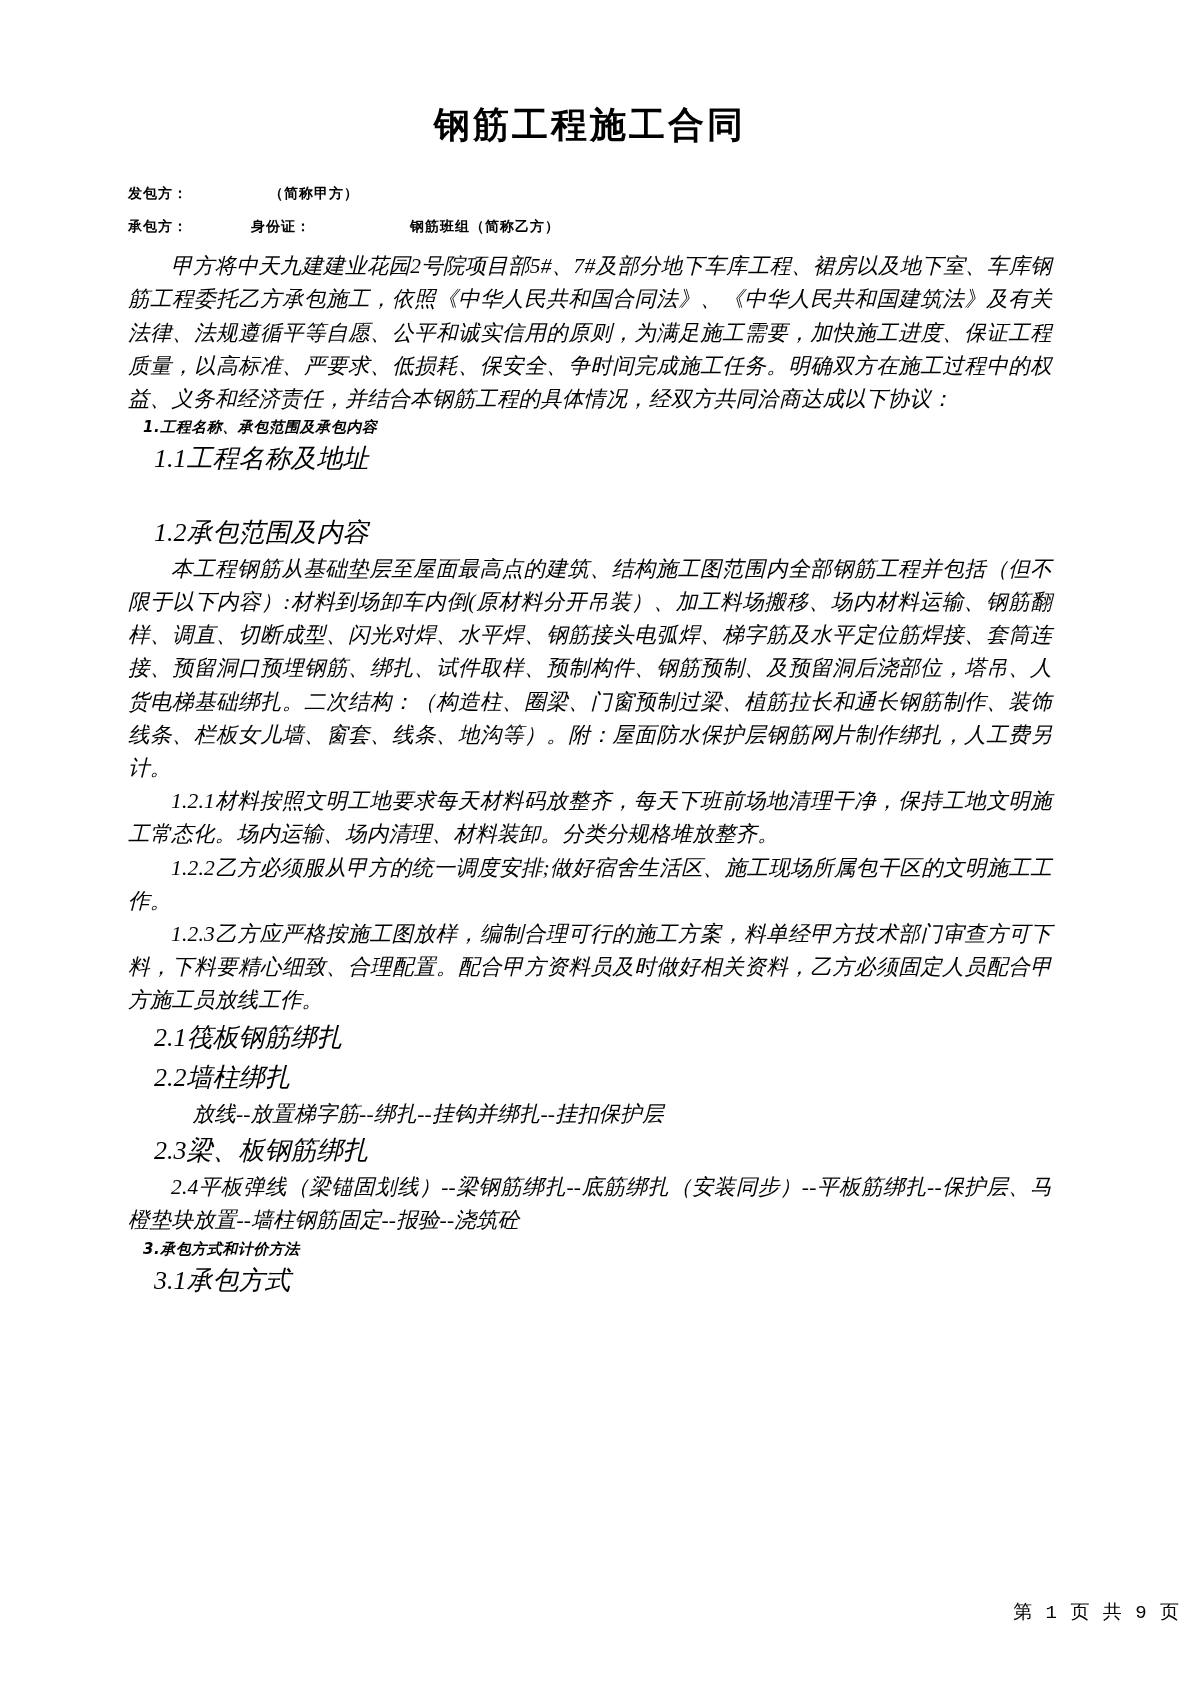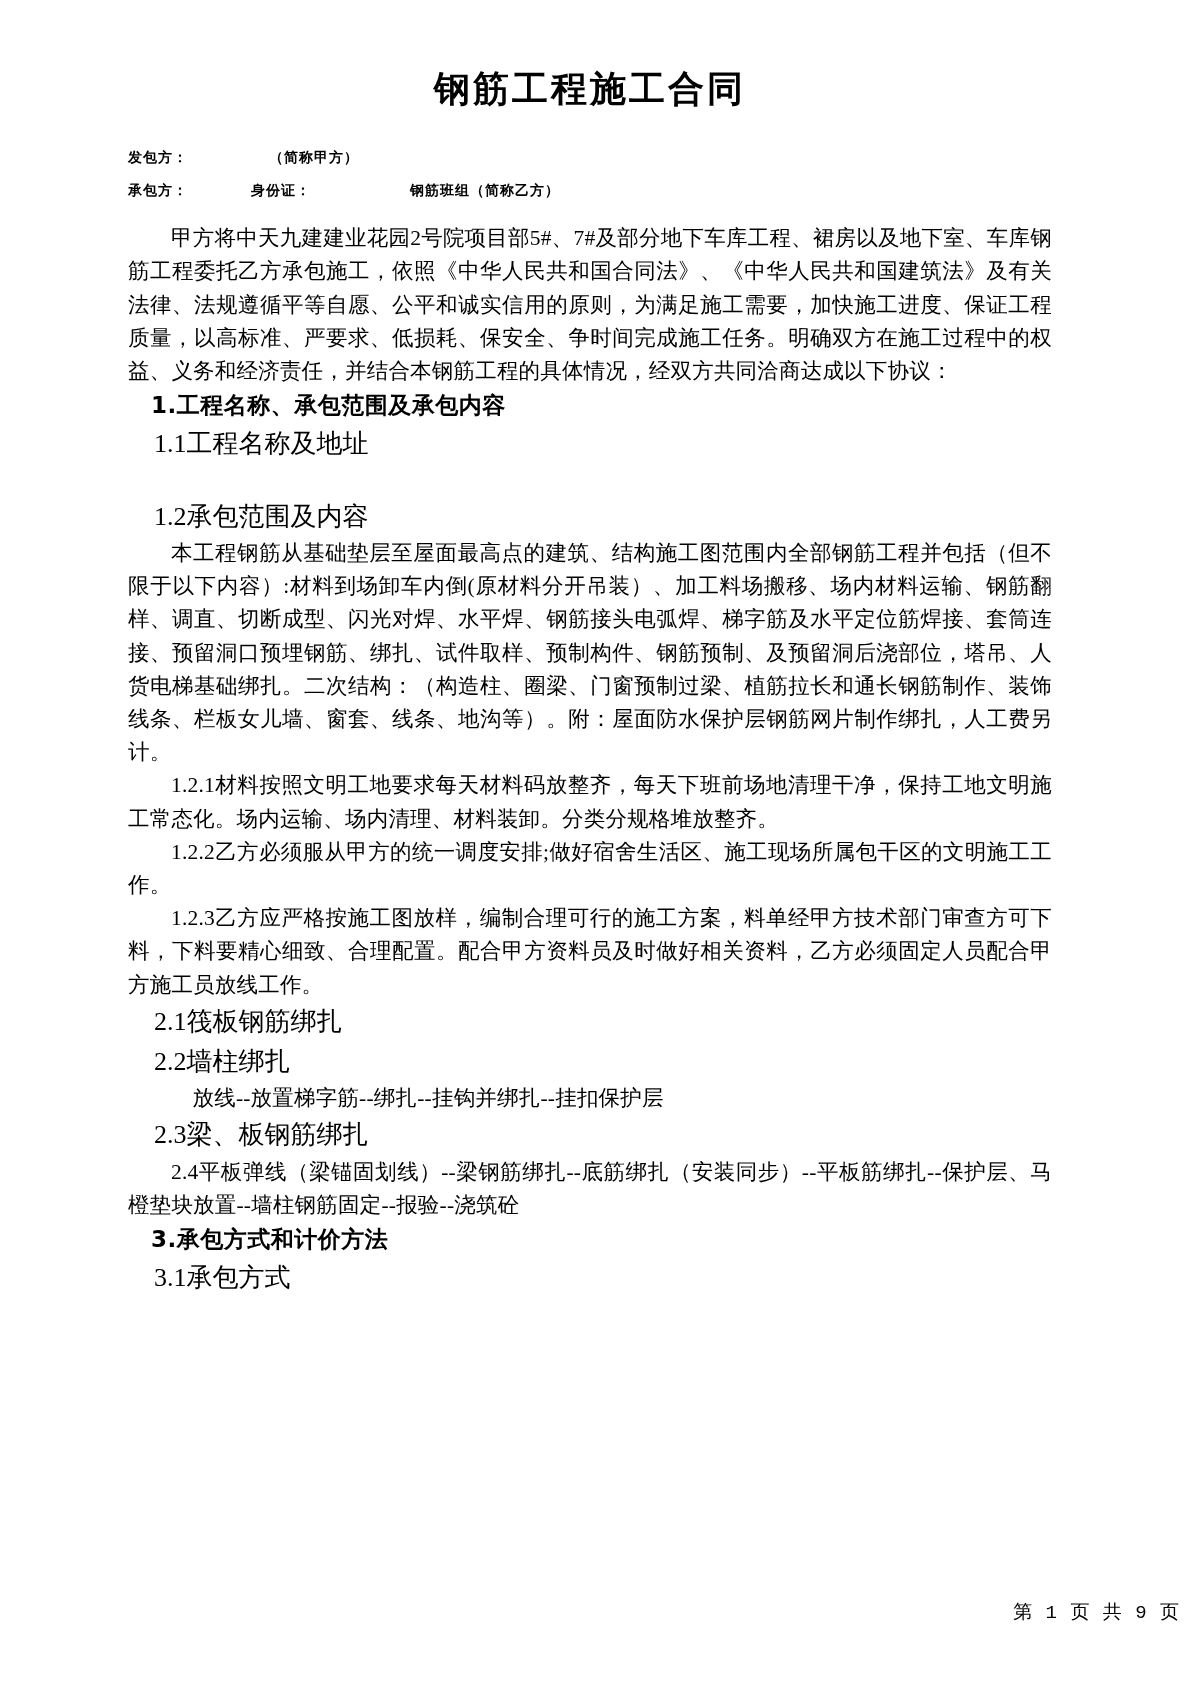--- a/index.html
+++ b/index.html
@@ -14,21 +14,21 @@
     font-family: "Liberation Serif", "DejaVu Serif", serif;
     color: #000000;
     overflow: hidden;
   }
   .page {
     position: absolute;
     top: 0; left: 0;
     width: 1180px;
     height: 1683px;
     box-sizing: border-box;
-    padding: 66px 128px 60px 128px;
+    padding: 102px 128px 60px 128px;
   }
   .doc-title {
     text-align: center;
     font-size: 36px;
     font-weight: bold;
     letter-spacing: 3px;
     line-height: 1.25;
     margin: 0 0 34px 0;
     font-family: "DejaVu Sans", "Liberation Sans", sans-serif;
   }
@@ -37,38 +37,39 @@
     font-weight: bold;
     line-height: 1.9;
     letter-spacing: 1px;
     white-space: pre;
     margin: 0;
     font-family: "Liberation Serif", "DejaVu Serif", serif;
   }
   .party-line.first { margin-bottom: 6px; }
 
   .body-block {
-    margin-top: 18px;
+    margin-top: 10px;
+    font-style: italic;
   }
   p.para {
     margin: 0;
     font-size: 21.5px;
     line-height: 1.545;
     text-align: justify;
     text-justify: inter-ideograph;
     letter-spacing: 0.2px;
     word-break: break-all;
   }
   p.indent2 { text-indent: 2em; }
   p.indent3 { text-indent: 3em; }
   p.indent4 { text-indent: 4em; }
   p.heading {
     font-weight: bold;
     text-indent: 1em;
-    font-size: 23px;
+    font-size: 15px;
     line-height: 1.545;
     margin: 0;
     letter-spacing: 0.5px;
     font-family: "DejaVu Sans", "Liberation Sans", sans-serif;
   }
   p.sub {
     text-indent: 1em;
     font-size: 26px;
     line-height: 1.545;
     margin: 0;

